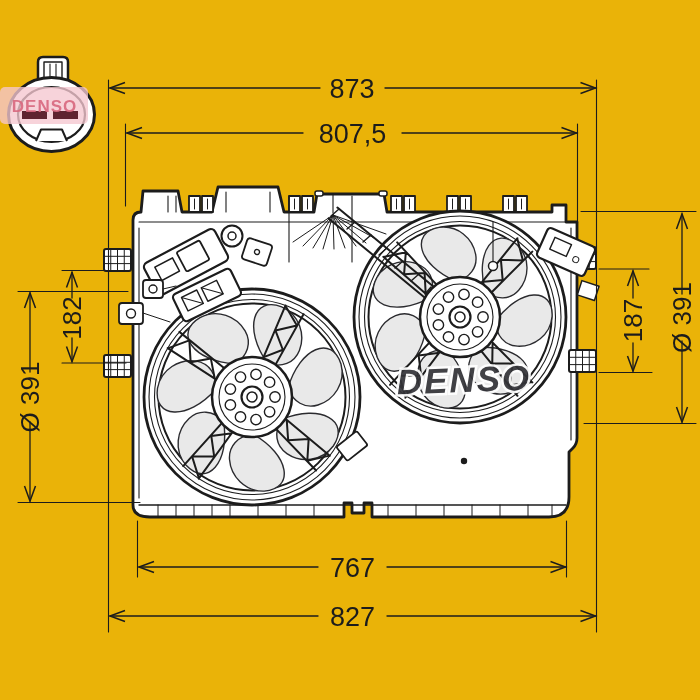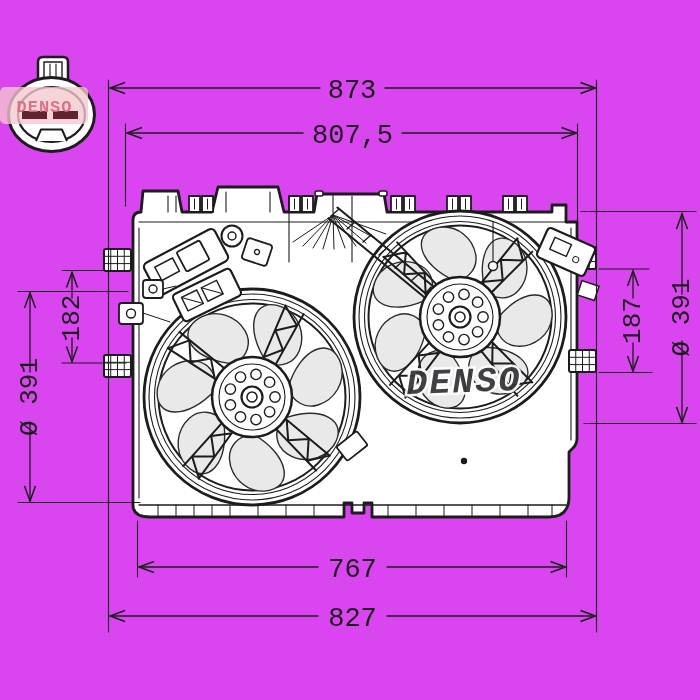--- a/index.html
+++ b/index.html
@@ -1,17 +1,17 @@
 <!DOCTYPE html>
 <html><head>
 <meta charset="utf-8">
 <style>
   html,body{margin:0;padding:0;background:#ffffff;}
-  .canvas{position:relative;width:700px;height:700px;background:#d946ef;overflow:hidden;
-          font-family:Liberation Mono, monospace;}
+  .canvas{position:relative;width:700px;height:700px;background:#eab308;overflow:hidden;
+          font-family:Liberation Sans, sans-serif;}
   svg{display:block;}
   .ln{fill:none;stroke:#1c1c1c;stroke-linecap:round;stroke-linejoin:round;}
   .w{fill:#ffffff;stroke:#1c1c1c;stroke-linejoin:round;}
   .s1{stroke-width:1;}.s11{stroke-width:1.1;}.s13{stroke-width:1.3;}.s14{stroke-width:1.4;}
   .s15{stroke-width:1.5;}.s18{stroke-width:1.8;}.s2{stroke-width:2;}.s22{stroke-width:2.2;}
   .s25{stroke-width:2.5;}.s28{stroke-width:2.8;}.s3{stroke-width:3;}
   text.dim{font-size:27px;fill:#1c1c1c;}
   text.dimr{font-size:26px;fill:#1c1c1c;}
   .blade{stroke:#2b2b2f;stroke-width:1.4;}
   text.wm{font-style:italic;font-weight:700;font-size:35px;letter-spacing:2px;

